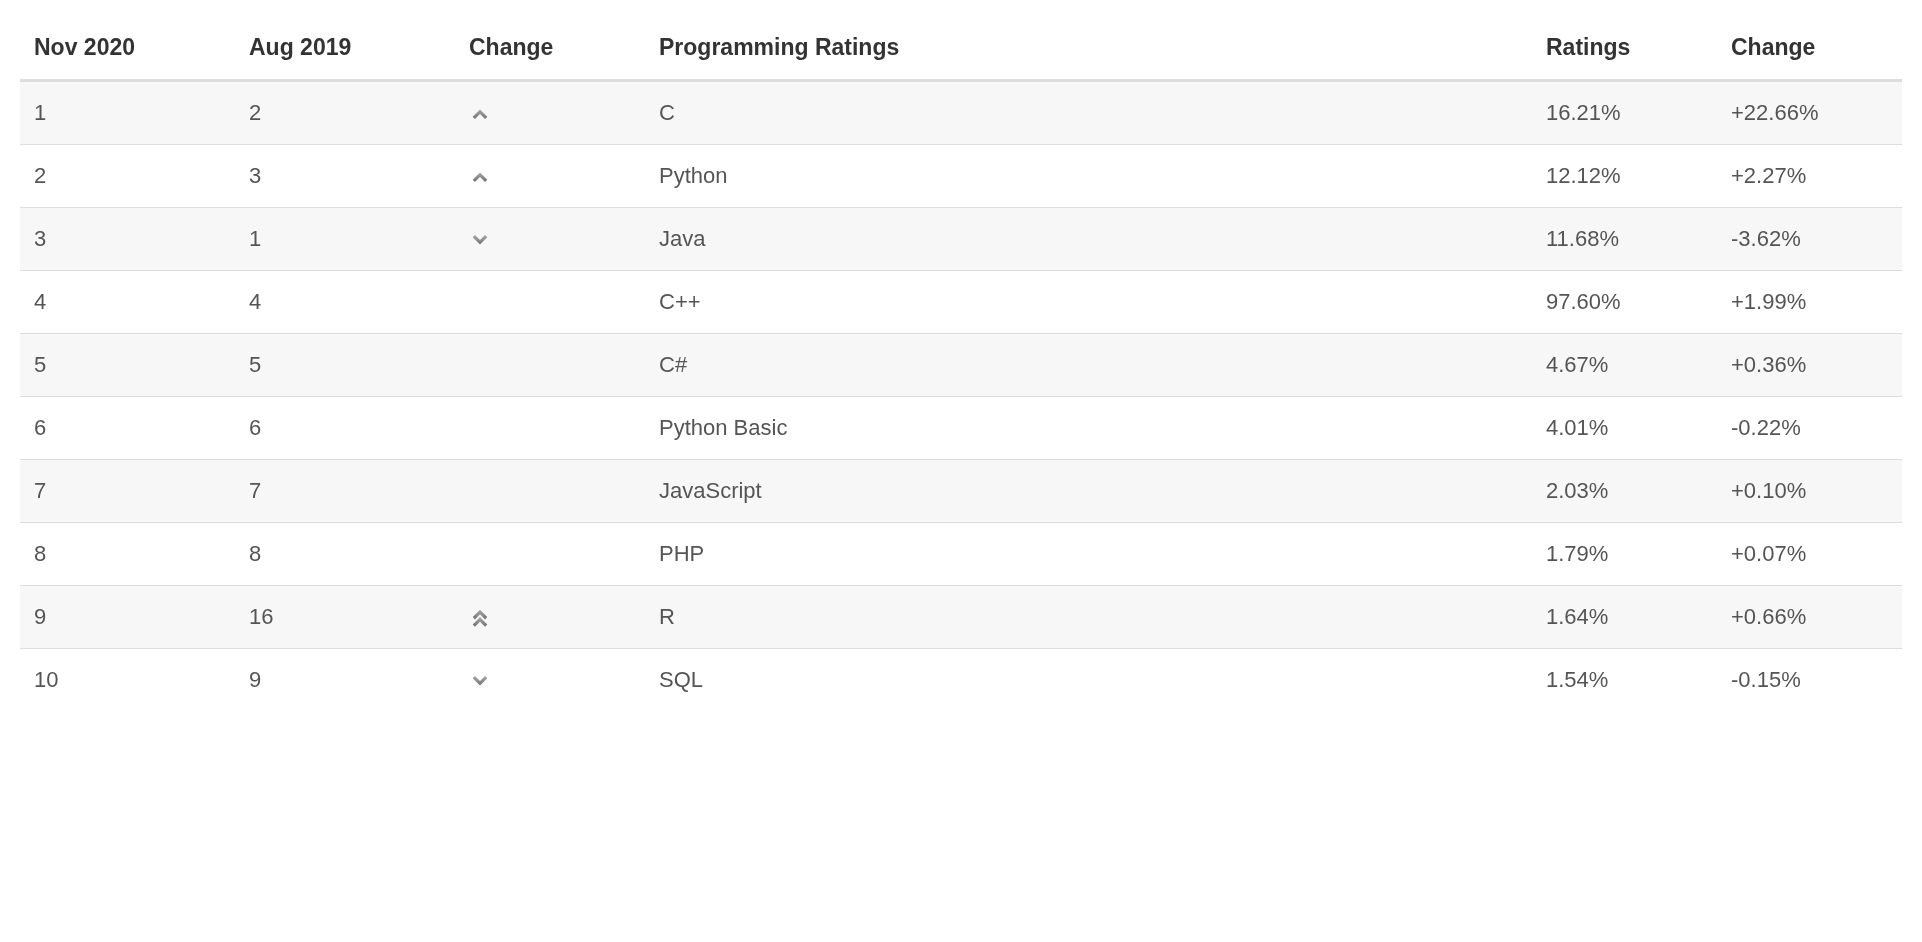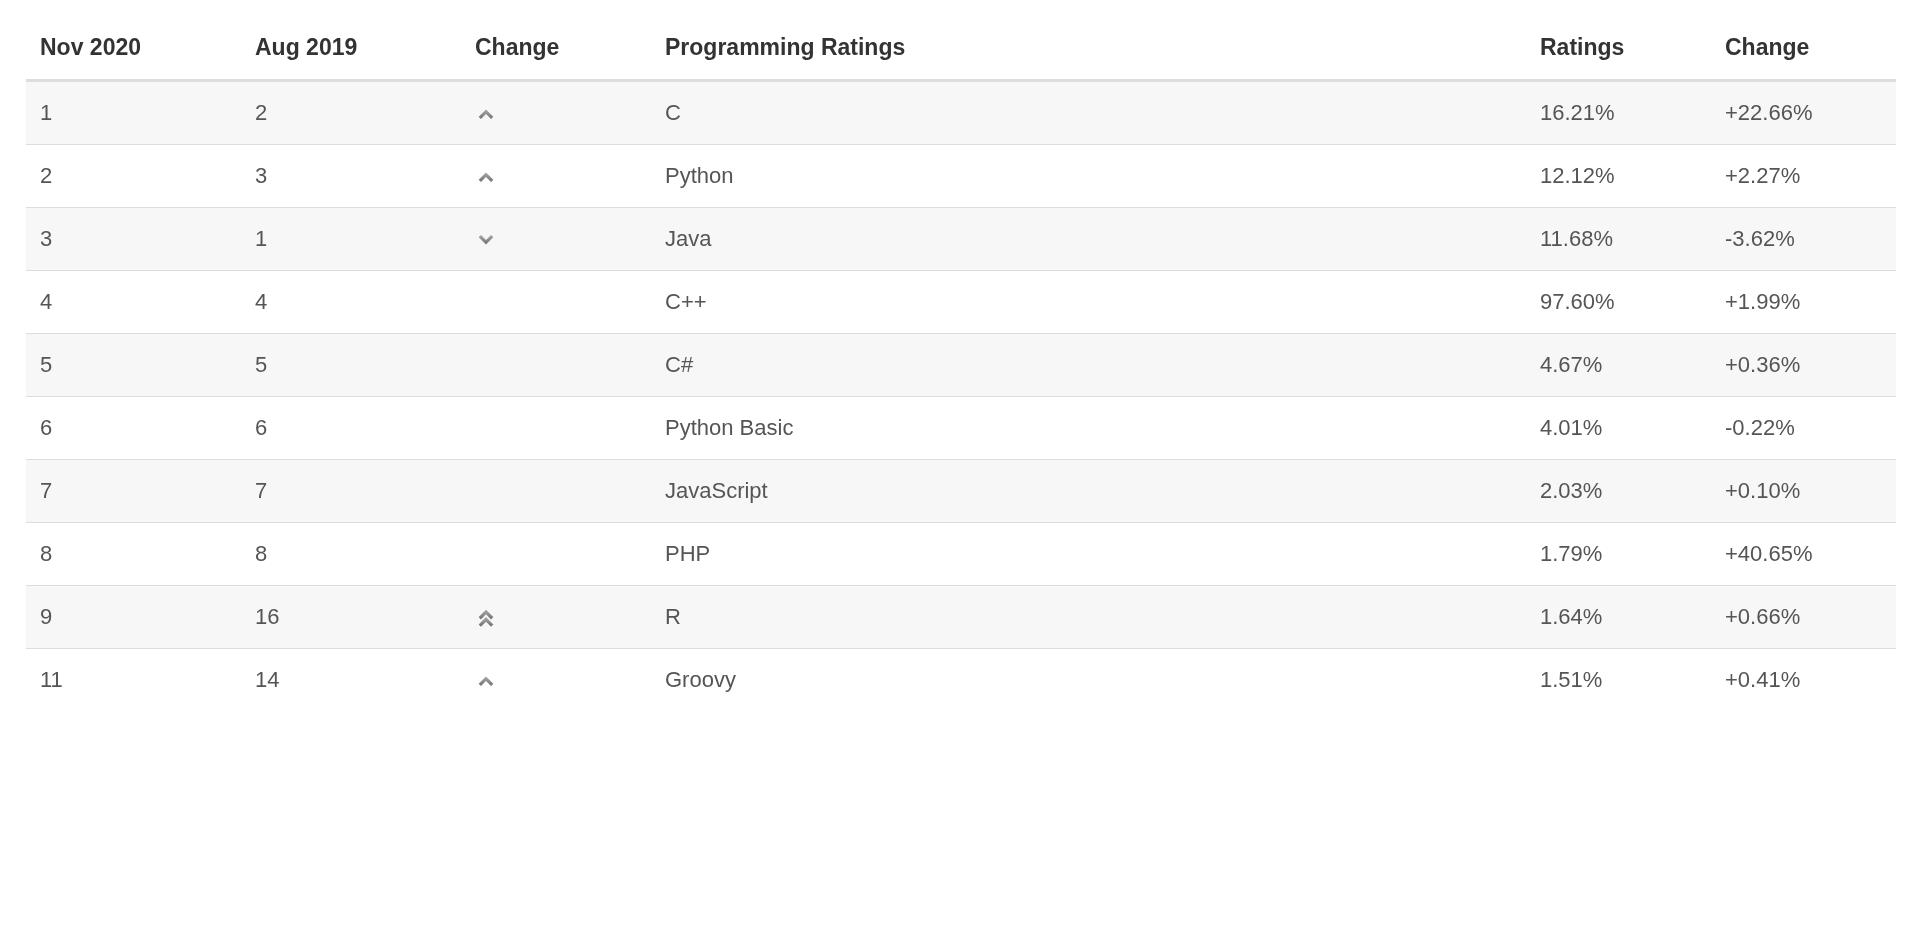--- a/index.html
+++ b/index.html
@@ -4,21 +4,21 @@
 <style>
   html, body {
     margin: 0;
     padding: 0;
     width: 1922px;
     background: #ffffff;
     font-family: "Helvetica Neue", Helvetica, Arial, sans-serif;
     color: #555555;
   }
   .page {
-    padding: 20px 26px;
+    padding: 20px 20px;
   }
   table {
     width: 100%;
     border-collapse: collapse;
     font-size: 22px;
   }
   thead th {
     text-align: left;
     font-weight: 700;
     color: #333333;
@@ -139,42 +139,42 @@
           <td>JavaScript</td>
           <td>2.03%</td>
           <td>+0.10%</td>
         </tr>
         <tr>
           <td>8</td>
           <td>8</td>
           <td></td>
           <td>PHP</td>
           <td>1.79%</td>
-          <td>+40.65%</td>
+          <td>+0.07%</td>
         </tr>
         <tr>
           <td>9</td>
           <td>16</td>
           <td><span class="trend-icon"><svg width="22" height="22" viewBox="0 0 24 24">
                 <path d="M4 11 L12 3 L20 11 L17.5 13.5 L12 8 L6.5 13.5 Z" fill="url(#gArrow)"></path>
                 <path d="M4 19 L12 11 L20 19 L17.5 21.5 L12 16 L6.5 21.5 Z" fill="url(#gArrow)"></path>
               </svg></span></td>
           <td>R</td>
           <td>1.64%</td>
           <td>+0.66%</td>
         </tr>
         <tr>
-          <td>11</td>
-          <td>14</td>
+          <td>10</td>
+          <td>9</td>
           <td><span class="trend-icon"><svg width="22" height="22" viewBox="0 0 24 24">
-                <path d="M4 15 L12 7 L20 15 L17.5 17.5 L12 12 L6.5 17.5 Z" fill="url(#gArrow)"></path>
+                <path d="M4 9 L12 17 L20 9 L17.5 6.5 L12 12 L6.5 6.5 Z" fill="url(#gArrow)"></path>
               </svg></span></td>
-          <td>Groovy</td>
-          <td>1.51%</td>
-          <td>+0.41%</td>
+          <td>SQL</td>
+          <td>1.54%</td>
+          <td>-0.15%</td>
         </tr>
       </tbody>
   </table>
 </div>
 
 <svg width="0" height="0" style="position:absolute">
   <defs>
     <linearGradient id="gArrow" x1="0" y1="0" x2="0" y2="1">
       <stop offset="0" stop-color="#a9a9a9"></stop>
       <stop offset="0.5" stop-color="#8e8e8e"></stop>

